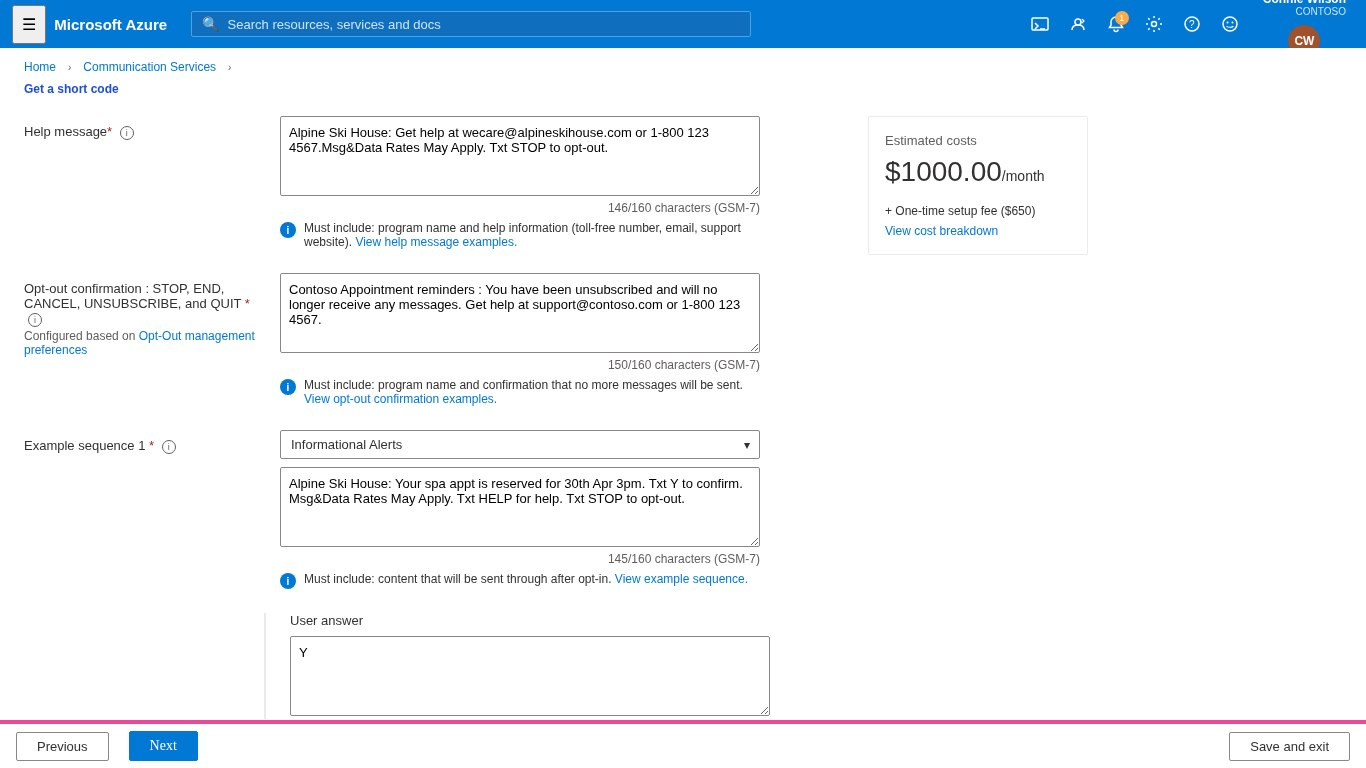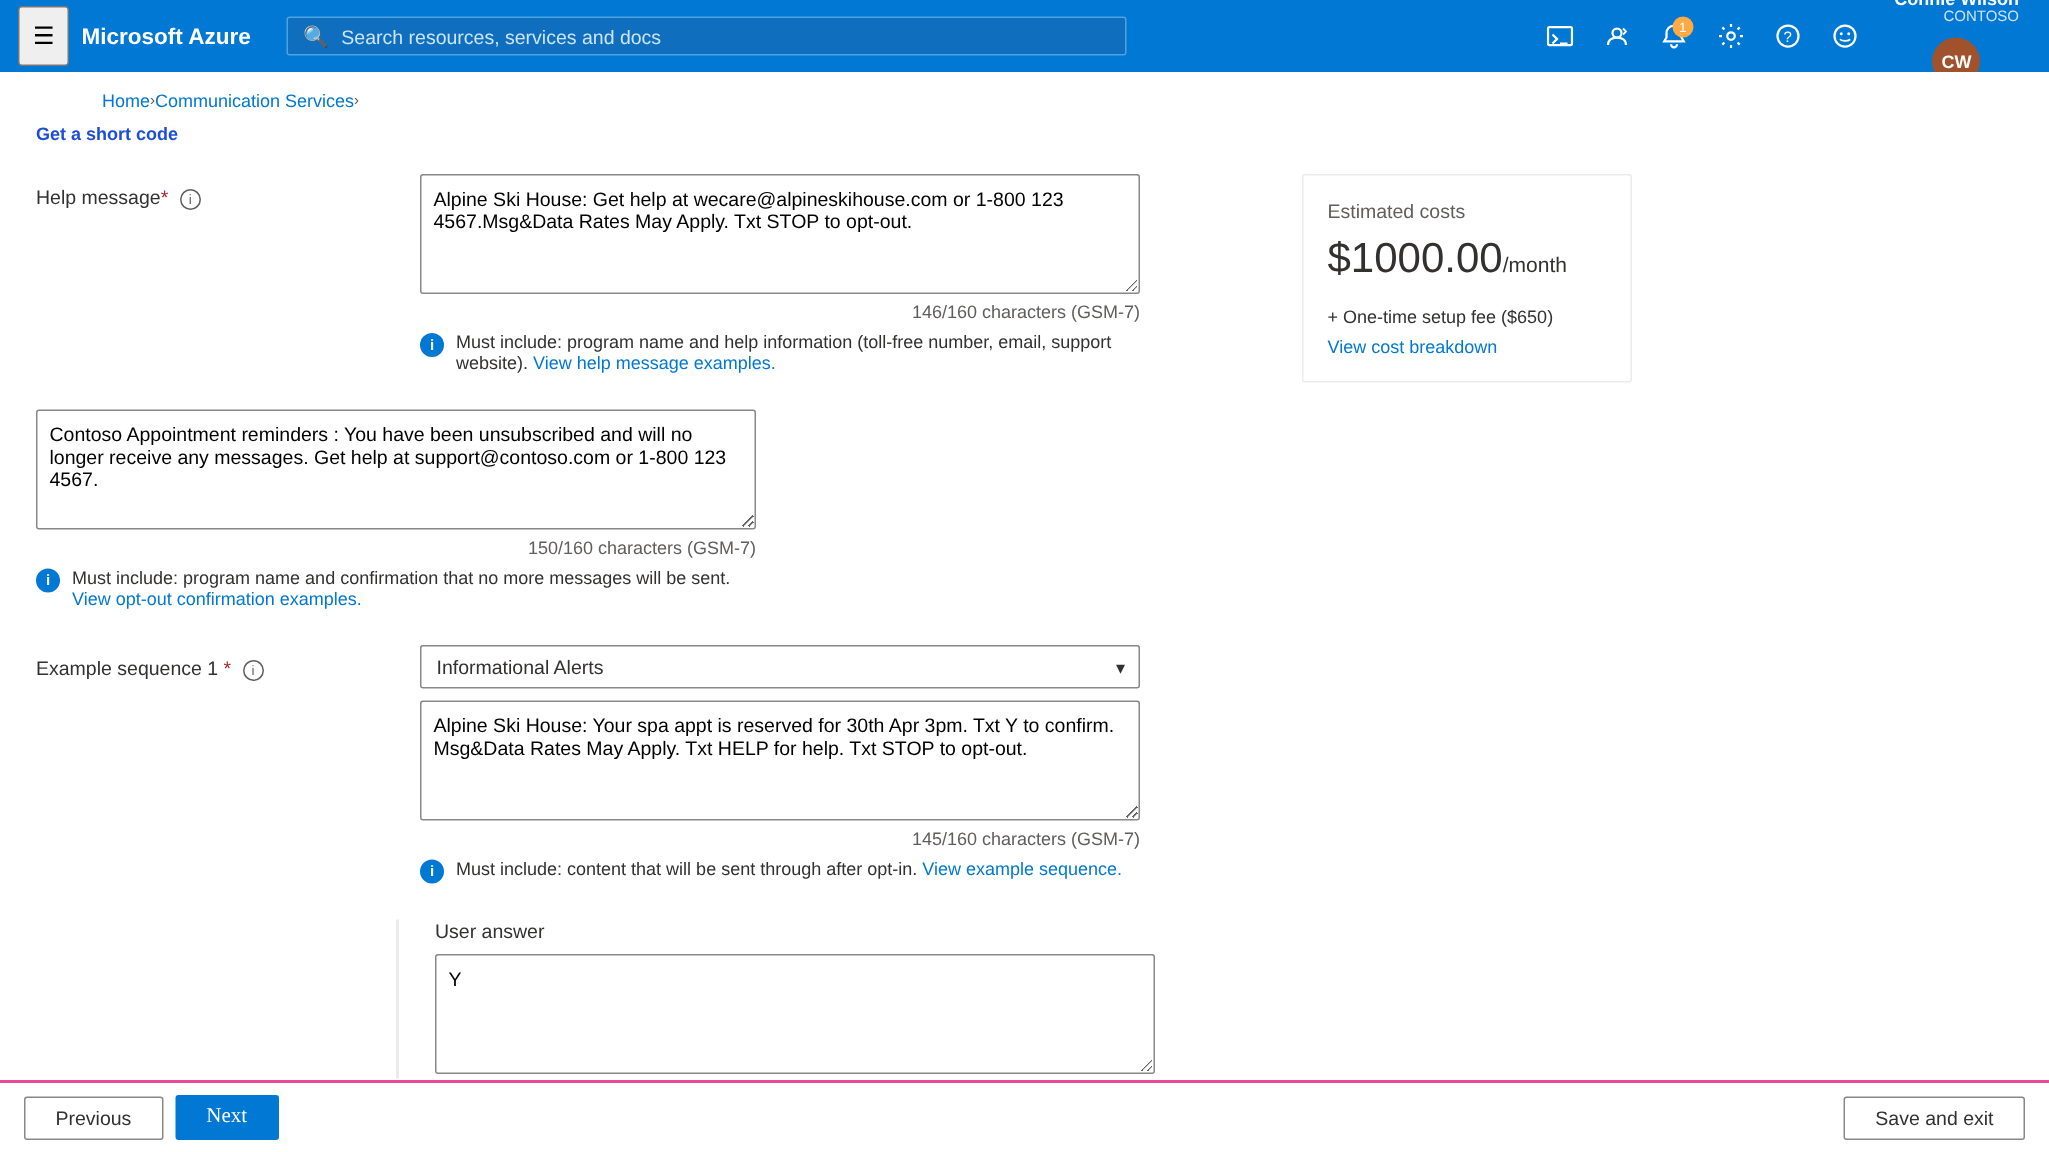--- a/index.html
+++ b/index.html
@@ -97,22 +97,21 @@
       min-height: calc(768px - 48px);
       position: relative;
     }
 
     
     .breadcrumb {
       display: flex;
       align-items: center;
       padding: 12px 24px 4px;
       font-size: 12px;
-      gap: 0;
-      margin-left: 44px;
+      gap: 12px;
     }
     .breadcrumb a { color: #0078d4; text-decoration: none; }
     .breadcrumb-sep { color: #605e5c; font-size: 10px; }
 
     
     .page-title {
       padding: 4px 24px 20px;
       font-size: 12px;
       font-weight: 600;
       color: #1d4ed8;
@@ -250,25 +249,25 @@
     .cost-breakdown-link { color: #0078d4; text-decoration: none; font-size: 12px; display: block; margin-top: 6px; }
 
     
     .bottom-bar {
       position: fixed;
       bottom: 0;
       left: 0;
       right: 0;
       height: 48px;
       background: white;
-      border-top: 2px solid #ec4899;
+      border-top: 4px solid #ec4899;
       display: flex;
       align-items: center;
       padding: 0 16px;
-      gap: 8px;
+      gap: 20px;
       z-index: 100;
     }
     .btn-secondary {
       border: 1px solid #8a8886;
       background: white;
       color: #323130;
       padding: 6px 20px;
       font-size: 13px;
       border-radius: 2px;
       cursor: pointer;
@@ -392,20 +391,29 @@
               <span class="info-circle">i</span>
               <span>
                 <span>Must include: program name and help information (toll-free number, email, support website).</span>
                 <a href="#" class="link">View help message examples.</a>
               </span>
             </div>
           </div>
         </div>
 
         <div class="form-row">
+          <div class="form-label-col">
+            <span>Opt-out confirmation : STOP, END, CANCEL, UNSUBSCRIBE, and QUIT</span>
+            <span class="required"> *</span>
+            <span class="info-icon">i</span>
+            <div class="optout-label-small">
+              <span>Configured based on</span>
+              <a href="#" class="link">Opt-Out management preferences</a>
+            </div>
+          </div>
           <div class="form-field-col">
             <textarea class="form-textarea" rows="4" style="">Contoso Appointment reminders : You have been unsubscribed and will no longer receive any messages. Get help at support@contoso.com or 1-800 123 4567.</textarea>
             <div class="char-count">150/160 characters (GSM-7)</div>
             <div class="info-msg">
               <span class="info-circle">i</span>
               <span>
                 <span>Must include: program name and confirmation that no more messages will be sent.</span>
                 <a href="#" class="link">View opt-out confirmation examples.</a>
               </span>
             </div>

